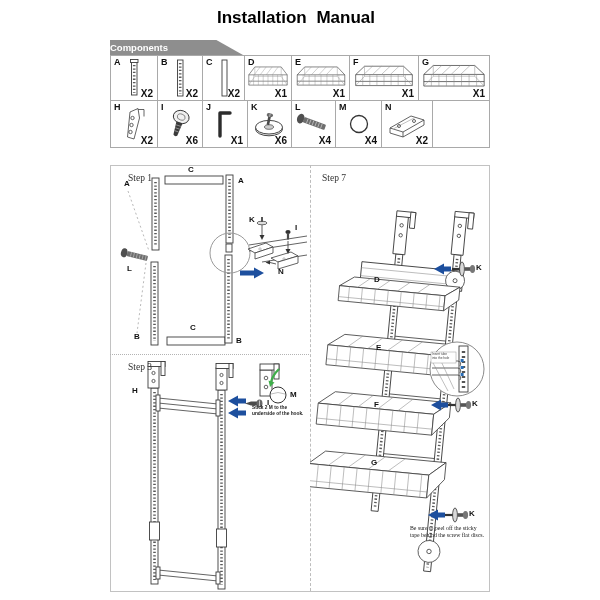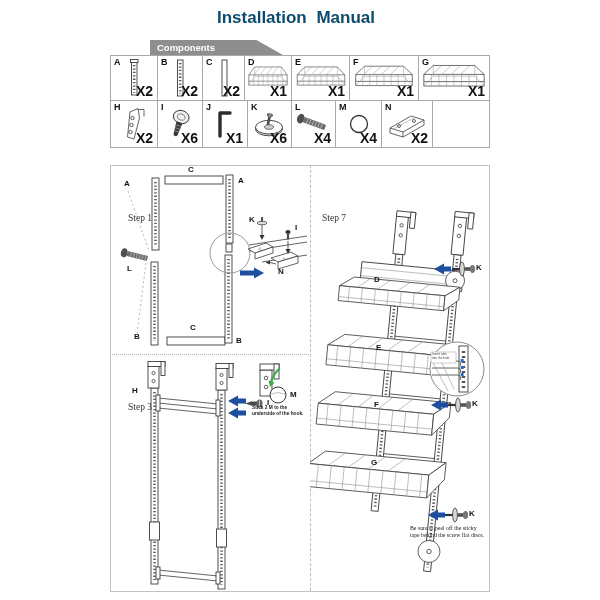--- a/index.html
+++ b/index.html
@@ -1,44 +1,44 @@
 <!DOCTYPE html>
 <html><head>
 <meta charset="utf-8">
 <style>
   html,body{margin:0;padding:0;background:#fff;}
   #page{position:relative;width:600px;height:600px;background:#fff;overflow:hidden;
         font-family:"Liberation Sans",sans-serif;color:#111;}
   .abs{position:absolute;}
   #title{left:0;right:8px;top:8px;text-align:center;font-size:17px;font-weight:bold;
-         word-spacing:5px;color:#0c4a6e;}
+         word-spacing:5px;color:#000000;}
   .banner{background:#8e8e8e;color:#fff;font-size:9.5px;font-weight:bold;
-          line-height:15px;padding-left:7px;box-sizing:border-box;margin-left:40px;}
+          line-height:15px;box-sizing:border-box;}
   #banner-components{left:110px;top:40px;width:133px;height:15px;
      clip-path:polygon(0 0,80% 0,100% 100%,0 100%);}
   #banner-guide{left:110px;top:150px;width:330px;height:15px;
      clip-path:polygon(0 0,93% 0,100% 100%,0 100%);}
   .crow{display:flex;position:absolute;left:110px;width:380px;
         border:1px solid #a9a9a9;box-sizing:border-box;background:#fff;}
   #crow1{top:55px;height:46px;}
   #crow2{top:100px;height:48px;}
   .cell{position:relative;border-right:1px solid #a9a9a9;display:flex;
         align-items:center;justify-content:center;box-sizing:border-box;}
   .cell:last-child{border-right:none;}
   .cid{position:absolute;top:1px;left:3px;font-size:9px;font-weight:600;}
-  .qty{position:absolute;bottom:1px;right:4px;font-size:14px;font-weight:600;}
+  .qty{position:absolute;bottom:1px;right:4px;font-size:10px;font-weight:600;}
   #guide-box{left:110px;top:165px;width:380px;height:427px;
              border:1px solid #c2c2c2;box-sizing:border-box;background:#fff;}
   #sep-steps{left:110px;top:354px;width:199px;border-top:1px dotted #b3b3b3;height:0;}
   #sep-col{left:310px;top:165px;height:426px;width:0;border-left:1px dashed #bdbdbd;}
   .stepbox{position:absolute;}
   #step1{left:110px;top:165px;width:198px;height:189px;}
   #step2{left:110px;top:354px;width:198px;height:238px;}
   #step3{left:310px;top:165px;width:180px;height:425px;}
-  .steplbl{position:absolute;font-family:"Liberation Serif",serif;font-size:9.5px;color:#333;margin-top:40px;}
+  .steplbl{position:absolute;font-family:"Liberation Serif",serif;font-size:9.5px;color:#333;}
   .plbl{position:absolute;font-size:8px;font-weight:bold;color:#111;}
   .note-sm{position:absolute;font-size:4.8px;font-weight:bold;line-height:1.25;color:#222;}
   .note-serif{position:absolute;font-family:"Liberation Serif",serif;font-size:5.8px;
               line-height:1.2;color:#222;white-space:nowrap;}
   .note-tiny{position:absolute;font-size:3.2px;line-height:3.8px;color:#444;}
   svg{display:block;}
   .rail{fill:#fff;stroke:#3c3c3c;stroke-width:.9;}
   .part{fill:#fff;stroke:#3c3c3c;stroke-width:.8;}
   .ln{fill:none;stroke:#3c3c3c;stroke-width:.8;}
   .thin{fill:none;stroke:#8b8b8b;stroke-width:.55;}

